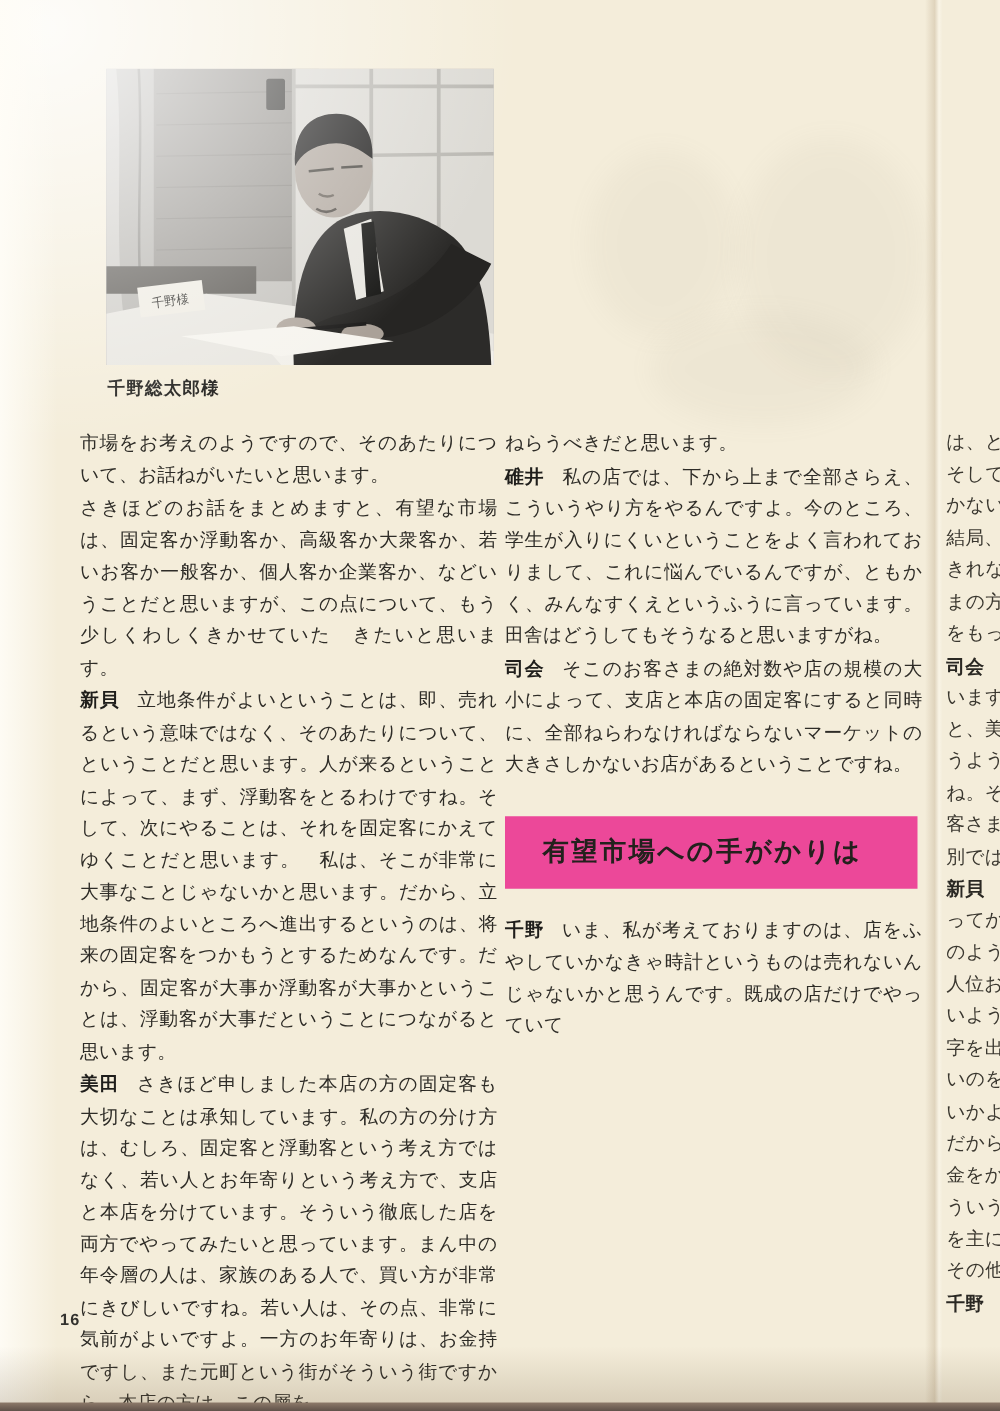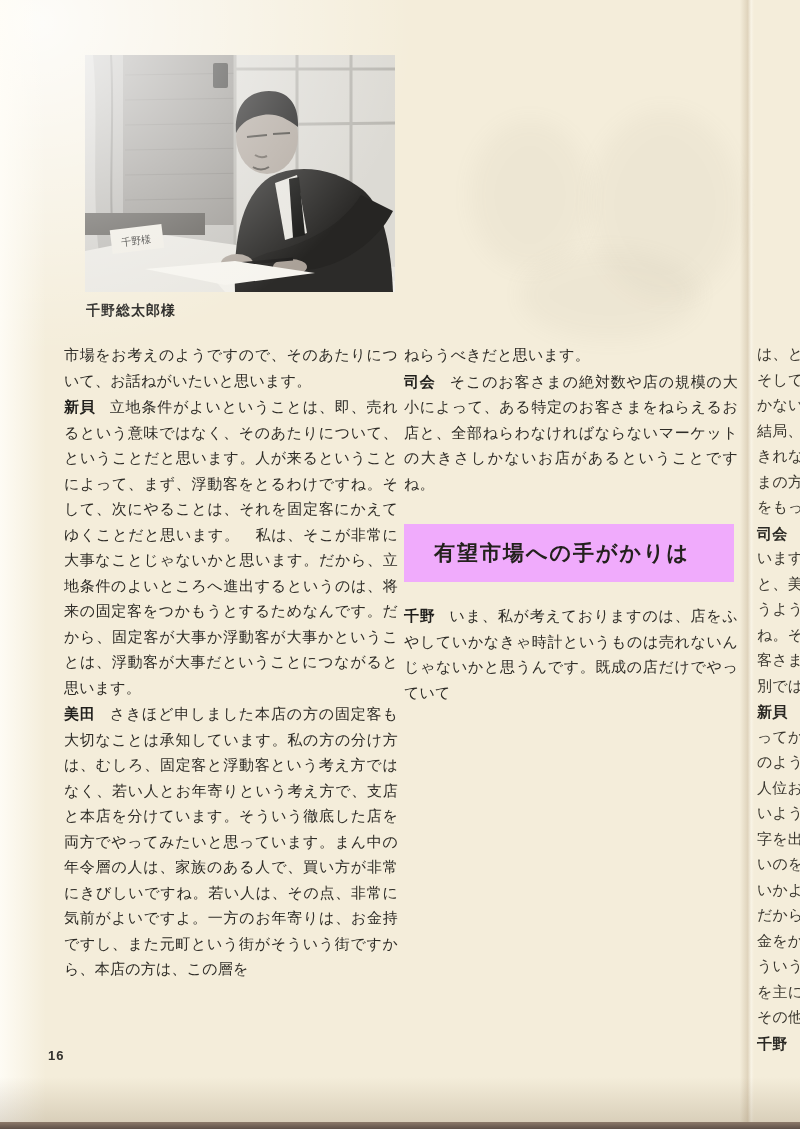--- a/index.html
+++ b/index.html
@@ -59,21 +59,21 @@
        text-align:justify;text-justify:inter-character;letter-spacing:.2px;}
   .col1{left:64px;}
   .col2{left:404px;}
   .para{margin:0;}
   .speaker{font-family:"Liberation Sans", sans-serif;font-weight:700;color:#1f1e1b;}
   .speaker:not(:empty){margin-right:14px;}
 
   .heading-box{
     margin-top:27px;margin-bottom:21px;
     width:330px;height:58px;line-height:58px;
-    background:#f0abfc;
+    background:#ec4899;
     font-family:"Liberation Sans", sans-serif;
     font-weight:700;font-size:21px;letter-spacing:2px;color:#23211d;
     padding-left:30px;box-sizing:border-box;
     white-space:nowrap;
   }
 
   
   .col3{
     position:absolute;left:757px;top:342px;width:80px;
     font-size:15px;line-height:25.5px;letter-spacing:.2px;color:#3a372f;
@@ -153,27 +153,29 @@
         <rect x="26" y="172" width="52" height="24" fill="#efece3"></rect>
         <text x="36" y="189" font-size="10" fill="#2b2a27" font-family="Liberation Sans, sans-serif">千野様</text>
       </g>
     </svg>
   </div>
 
   <div class="caption">千野総太郎様</div>
 
   <div class="col col1">
     <p class="para"><span class="speaker"></span><span>市場をお考えのようですので、そのあたりについて、お話ねがいたいと思います。</span></p>
+    <p class="para"><span class="speaker"></span><span>さきほどのお話をまとめますと、有望な市場は、固定客か浮動客か、高級客か大衆客か、若いお客か一般客か、個人客か企業客か、などいうことだと思いますが、この点について、もう少しくわしくきかせていたゞきたいと思います。</span></p>
     <p class="para"><span class="speaker">新貝</span><span>立地条件がよいということは、即、売れるという意味ではなく、そのあたりについて、ということだと思います。人が来るということによって、まず、浮動客をとるわけですね。そして、次にやることは、それを固定客にかえてゆくことだと思います。　私は、そこが非常に大事なことじゃないかと思います。だから、立地条件のよいところへ進出するというのは、将来の固定客をつかもうとするためなんです。だから、固定客が大事か浮動客が大事かということは、浮動客が大事だということにつながると思います。</span></p>
     <p class="para"><span class="speaker">美田</span><span>さきほど申しました本店の方の固定客も大切なことは承知しています。私の方の分け方は、むしろ、固定客と浮動客という考え方ではなく、若い人とお年寄りという考え方で、支店と本店を分けています。そういう徹底した店を両方でやってみたいと思っています。まん中の年令層の人は、家族のある人で、買い方が非常にきびしいですね。若い人は、その点、非常に気前がよいですよ。一方のお年寄りは、お金持ですし、また元町という街がそういう街ですから、本店の方は、この層を</span></p>
   </div>
 
   <div class="col col2">
     <p class="para"><span class="speaker"></span><span>ねらうべきだと思います。</span></p>
-    <p class="para"><span class="speaker">司会</span><span>そこのお客さまの絶対数や店の規模の大小によって、ある特定のお客さまをねらえるお店と、全部ねらわなければならないマーケットの大きさしかないお店があるということですね。</span></p>
+    <p class="para"><span class="speaker">碓井</span><span>私の店では、下から上まで全部さらえ、こういうやり方をやるんですよ。今のところ、学生が入りにくいということをよく言われておりまして、これに悩んでいるんですが、ともかく、みんなすくえというふうに言っています。田舎はどうしてもそうなると思いますがね。</span></p>
+    <p class="para"><span class="speaker">司会</span><span>そこのお客さまの絶対数や店の規模の大小によって、支店と本店の固定客にすると同時に、全部ねらわなければならないマーケットの大きさしかないお店があるということですね。</span></p>
     <div class="heading-box"><span>有望市場への手がかりは</span></div>
     <p class="para"><span class="speaker">千野</span><span>いま、私が考えておりますのは、店をふやしていかなきゃ時計というものは売れないんじゃないかと思うんです。既成の店だけでやっていて</span></p>
   </div>
 
   <div class="col3">
     <div class="frag">は、と</div>
     <div class="frag">そして</div>
     <div class="frag">かない</div>
     <div class="frag">結局、</div>
     <div class="frag">きれな</div>

